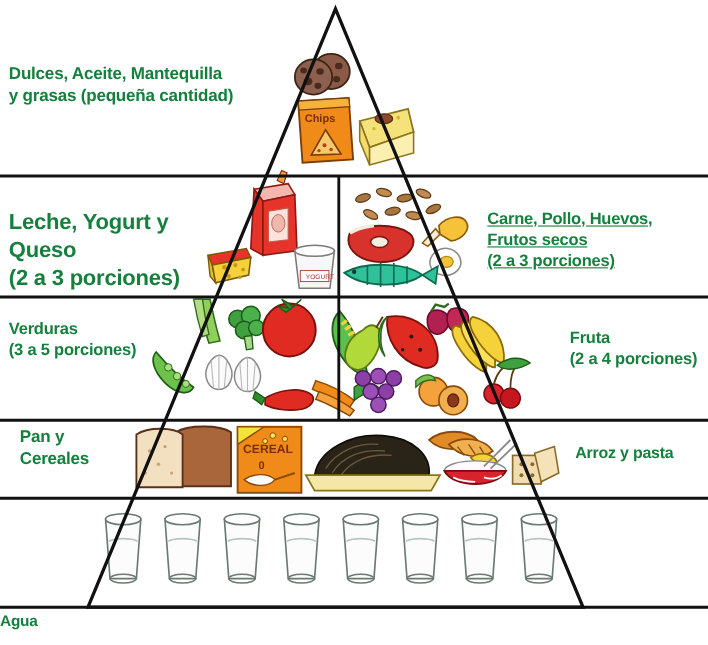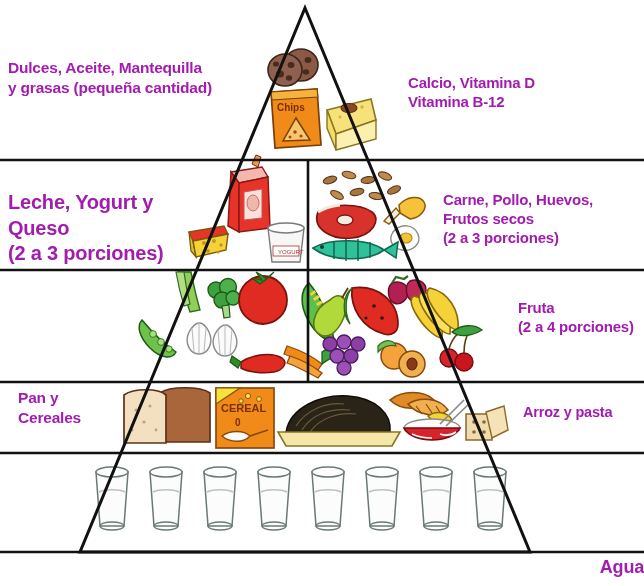--- a/index.html
+++ b/index.html
@@ -3,33 +3,33 @@
 <meta charset="utf-8">
 <style>
   html,body{margin:0;padding:0;background:#ffffff;}
   body{width:644px;height:586px;position:relative;overflow:hidden;
        font-family:"Liberation Sans", sans-serif;color:#000;}
 
   #stage{position:absolute;left:0;top:0;width:644px;height:586px;}
 
   
   .label{position:absolute;font-weight:bold;line-height:1.28;
-         color:#a21caf;letter-spacing:-0.2px;white-space:pre-line;}
+         color:#15803d;letter-spacing:-0.2px;white-space:pre-line;}
 
   .lbl-sweets   {left:8px;  top:58px;  width:248px; font-size:15.5px;}
   .lbl-calcium  {left:408px;top:73px;  width:230px; font-size:15px;}
   .lbl-dairy    {left:8px;  top:190px; width:200px; font-size:20px;}
-  .lbl-meat     {left:443px;top:190px; width:196px; font-size:15px;}
+  .lbl-meat     {left:443px;top:190px; width:196px; font-size:15px;text-decoration:underline;}
   .lbl-veg      {left:8px;  top:290px; width:160px; font-size:15px;}
   .lbl-fruit    {left:496px;top:298px; width:146px; font-size:15px;margin-left:22px;}
   .lbl-bread    {left:18px; top:388px; width:130px; font-size:15.5px;
                  text-align:left;}
   .lbl-rice     {left:523px;top:403px; width:130px; font-size:14.5px;}
-  .lbl-water    {left:0px;  top:556px; width:644px; font-size:18px;
-                 text-align:right;}
+  .lbl-water    {left:0px;  top:556px; width:644px; font-size:14px;
+                 text-align:left;}
 
   
   #frame{position:absolute;left:0;top:0;}
 </style>
 </head>
 <body>
 
 <div id="stage">
 
   <svg id="frame" width="644" height="586" viewBox="0 0 644 586">
@@ -360,30 +360,30 @@
       <line x1="0" y1="453" x2="644" y2="453"></line>
       <line x1="0" y1="552" x2="644" y2="552"></line>
       <line x1="308" y1="160" x2="308" y2="270"></line>
       <line x1="308" y1="270" x2="308" y2="382"></line>
     </g>
   </svg>
 
   <div class="label lbl-sweets">Dulces, Aceite, Mantequilla
 y grasas (pequeña cantidad)</div>
 
-  <div class="label lbl-calcium">Calcio, Vitamina D
-Vitamina B-12</div>
 
   <div class="label lbl-dairy">Leche, Yogurt y Queso
 (2 a 3 porciones)</div>
 
   <div class="label lbl-meat">Carne, Pollo, Huevos,
 Frutos secos
 (2 a 3 porciones)</div>
 
+  <div class="label lbl-veg">Verduras
+(3 a 5 porciones)</div>
 
   <div class="label lbl-fruit">Fruta
 (2 a 4 porciones)</div>
 
   <div class="label lbl-bread">Pan y
 Cereales</div>
 
   <div class="label lbl-rice">Arroz y pasta</div>
 
   <div class="label lbl-water">Agua</div>

